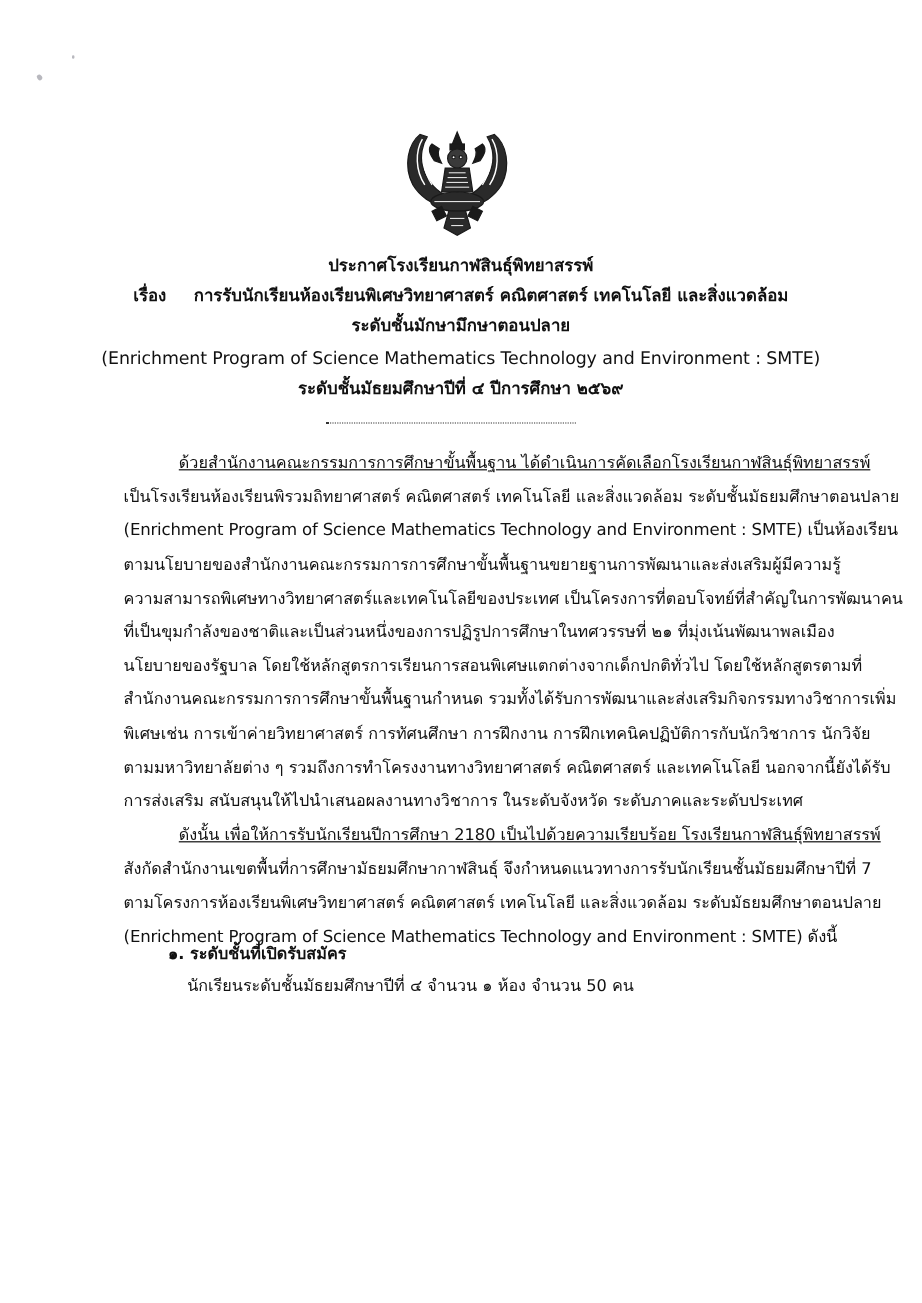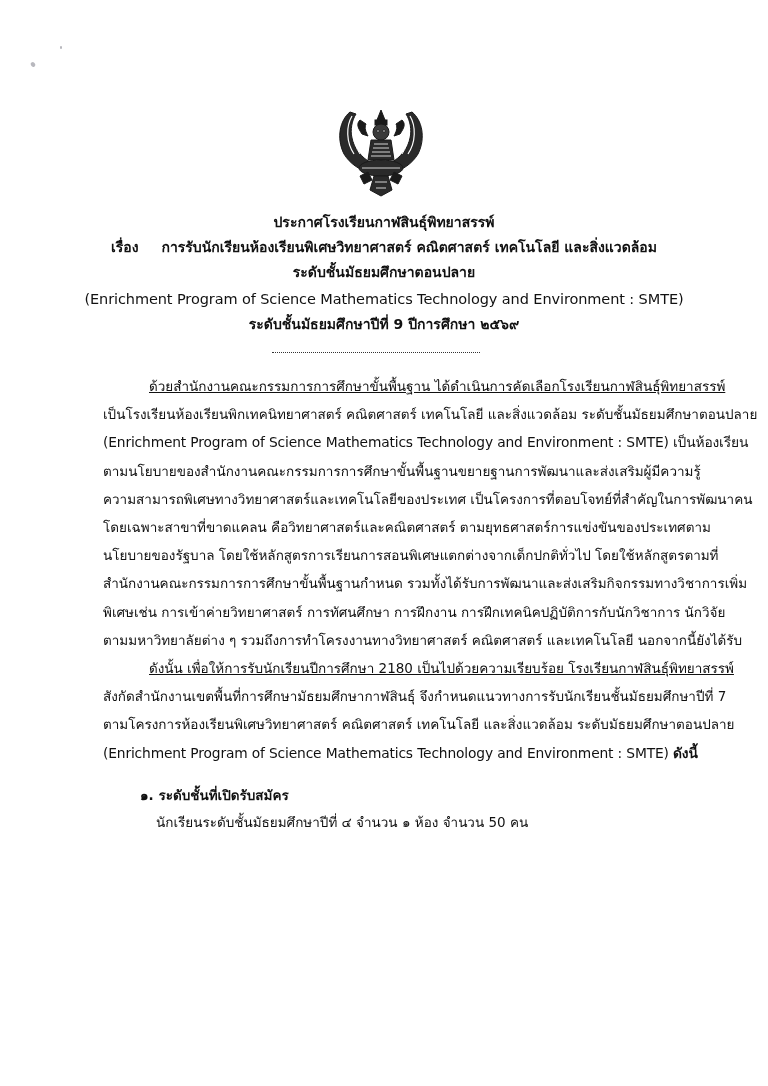--- a/index.html
+++ b/index.html
@@ -100,21 +100,21 @@
       line-height: 27px;
     }
     .section .sec-title {
       font-weight: bold;
       display: block;
     }
     .section .sec-body {
       display: block;
       padding-left: 16px;
     }
-    .bold { font-weight: bold; }
+    .bold { font-weight: normal; }
   </style>
 </head>
 <body>
 
 <div class="page">
 
   <div class="scan-mark" style="left:31px;top:62px;width:4px;height:5px;transform:rotate(-40deg);"></div>
   <div class="scan-mark" style="left:60px;top:46px;width:2px;height:3px;"></div>
 
   <svg class="emblem" viewBox="0 0 118 100" xmlns="http://www.w3.org/2000/svg">
@@ -150,38 +150,39 @@
       <path d="M53 84 L65 84 M54 90 L64 90" stroke="#fff" stroke-width="0.8"></path>
     </g>
   </svg>
 
   <div class="header">
     <span class="line">ประกาศโรงเรียนกาฬสินธุ์พิทยาสรรพ์</span>
     <span class="line">
       <span>เรื่อง</span>
       <span class="subject">การรับนักเรียนห้องเรียนพิเศษวิทยาศาสตร์ คณิตศาสตร์ เทคโนโลยี และสิ่งแวดล้อม</span>
     </span>
-    <span class="line">ระดับชั้นมัธยมศึกษาตอนปลาย</span>
+    <span class="line">ระดับชั้นมักษามึกษาตอนปลาย</span>
     <span class="line en" style="margin-top:2px;">(Enrichment Program of Science Mathematics Technology and Environment : SMTE)</span>
-    <span class="line">ระดับชั้นมัธยมศึกษาปีที่ 9  ปีการศึกษา ๒๕๖๙</span>
+    <span class="line">ระดับชั้นมัธยมศึกษาปีที่ ๔  ปีการศึกษา ๒๕๖๙</span>
   </div>
 
   <div class="separator"></div>
 
   <div class="body-text">
     <span class="ln indent">ด้วยสำนักงานคณะกรรมการการศึกษาขั้นพื้นฐาน ได้ดำเนินการคัดเลือกโรงเรียนกาฬสินธุ์พิทยาสรรพ์</span>
-    <span class="ln">เป็นโรงเรียนห้องเรียนพิกเทคนิทยาศาสตร์ คณิตศาสตร์ เทคโนโลยี และสิ่งแวดล้อม ระดับชั้นมัธยมศึกษาตอนปลาย</span>
+    <span class="ln">เป็นโรงเรียนห้องเรียนพิรวมถิทยาศาสตร์ คณิตศาสตร์ เทคโนโลยี และสิ่งแวดล้อม ระดับชั้นมัธยมศึกษาตอนปลาย</span>
     <span class="ln en">(Enrichment Program of Science Mathematics Technology and Environment : SMTE) เป็นห้องเรียน</span>
     <span class="ln">ตามนโยบายของสำนักงานคณะกรรมการการศึกษาขั้นพื้นฐานขยายฐานการพัฒนาและส่งเสริมผู้มีความรู้</span>
     <span class="ln">ความสามารถพิเศษทางวิทยาศาสตร์และเทคโนโลยีของประเทศ เป็นโครงการที่ตอบโจทย์ที่สำคัญในการพัฒนาคน</span>
-    <span class="ln">โดยเฉพาะสาขาที่ขาดแคลน คือวิทยาศาสตร์และคณิตศาสตร์ ตามยุทธศาสตร์การแข่งขันของประเทศตาม</span>
+    <span class="ln">ที่เป็นขุมกำลังของชาติและเป็นส่วนหนึ่งของการปฏิรูปการศึกษาในทศวรรษที่ ๒๑ ที่มุ่งเน้นพัฒนาพลเมือง</span>
     <span class="ln">นโยบายของรัฐบาล โดยใช้หลักสูตรการเรียนการสอนพิเศษแตกต่างจากเด็กปกติทั่วไป โดยใช้หลักสูตรตามที่</span>
     <span class="ln">สำนักงานคณะกรรมการการศึกษาขั้นพื้นฐานกำหนด รวมทั้งได้รับการพัฒนาและส่งเสริมกิจกรรมทางวิชาการเพิ่ม</span>
     <span class="ln">พิเศษเช่น การเข้าค่ายวิทยาศาสตร์ การทัศนศึกษา การฝึกงาน การฝึกเทคนิคปฏิบัติการกับนักวิชาการ นักวิจัย</span>
     <span class="ln">ตามมหาวิทยาลัยต่าง ๆ รวมถึงการทำโครงงานทางวิทยาศาสตร์ คณิตศาสตร์ และเทคโนโลยี นอกจากนี้ยังได้รับ</span>
+    <span class="ln last">การส่งเสริม สนับสนุนให้ไปนำเสนอผลงานทางวิชาการ ในระดับจังหวัด ระดับภาคและระดับประเทศ</span>
 
     <span class="ln indent">ดังนั้น เพื่อให้การรับนักเรียนปีการศึกษา 2180 เป็นไปด้วยความเรียบร้อย โรงเรียนกาฬสินธุ์พิทยาสรรพ์</span>
     <span class="ln">สังกัดสำนักงานเขตพื้นที่การศึกษามัธยมศึกษากาฬสินธุ์ จึงกำหนดแนวทางการรับนักเรียนชั้นมัธยมศึกษาปีที่ 7</span>
     <span class="ln">ตามโครงการห้องเรียนพิเศษวิทยาศาสตร์ คณิตศาสตร์ เทคโนโลยี และสิ่งแวดล้อม ระดับมัธยมศึกษาตอนปลาย</span>
     <span class="ln last en"><span>(Enrichment Program of Science Mathematics Technology and Environment : SMTE) </span><span class="bold">ดังนี้</span></span>
   </div>
 
   <div class="section">
     <span class="sec-title">๑. ระดับชั้นที่เปิดรับสมัคร</span>
     <span class="sec-body">นักเรียนระดับชั้นมัธยมศึกษาปีที่ ๔ จำนวน ๑ ห้อง จำนวน 50 คน</span>

